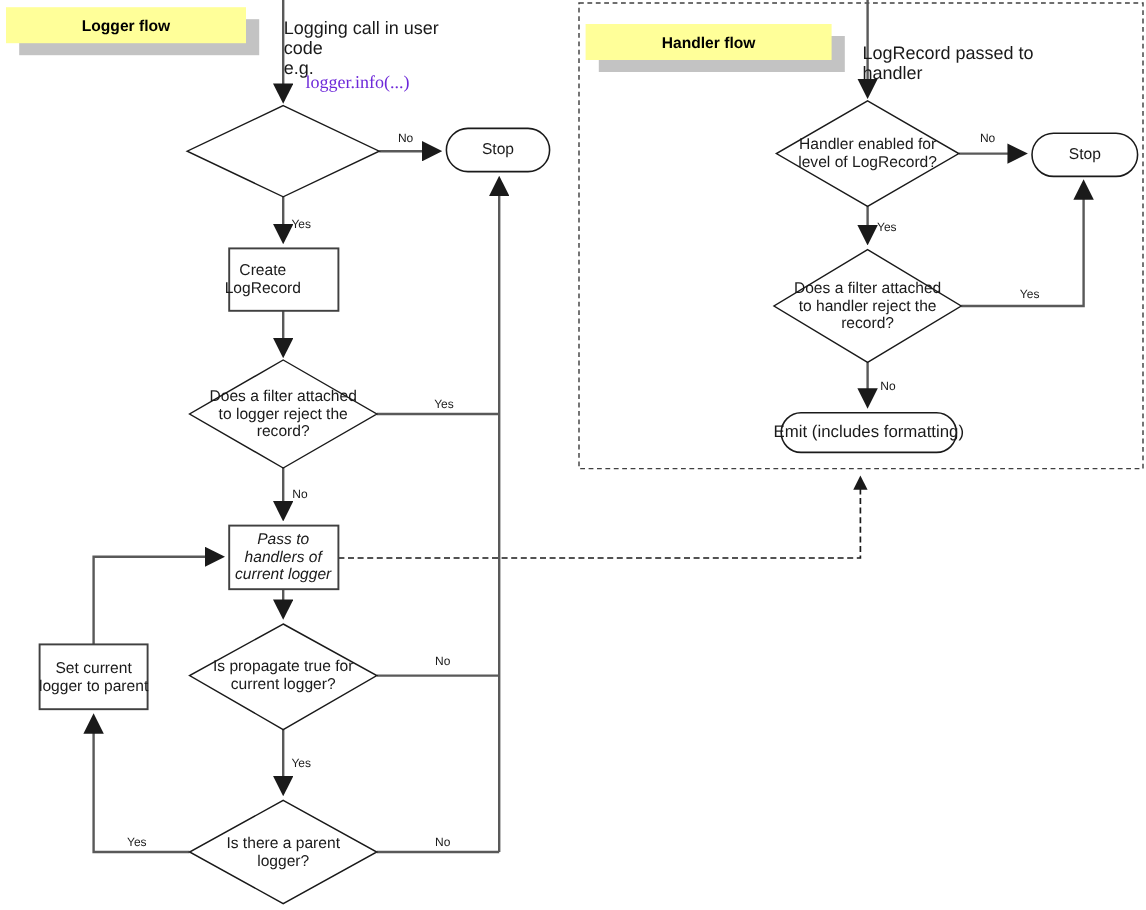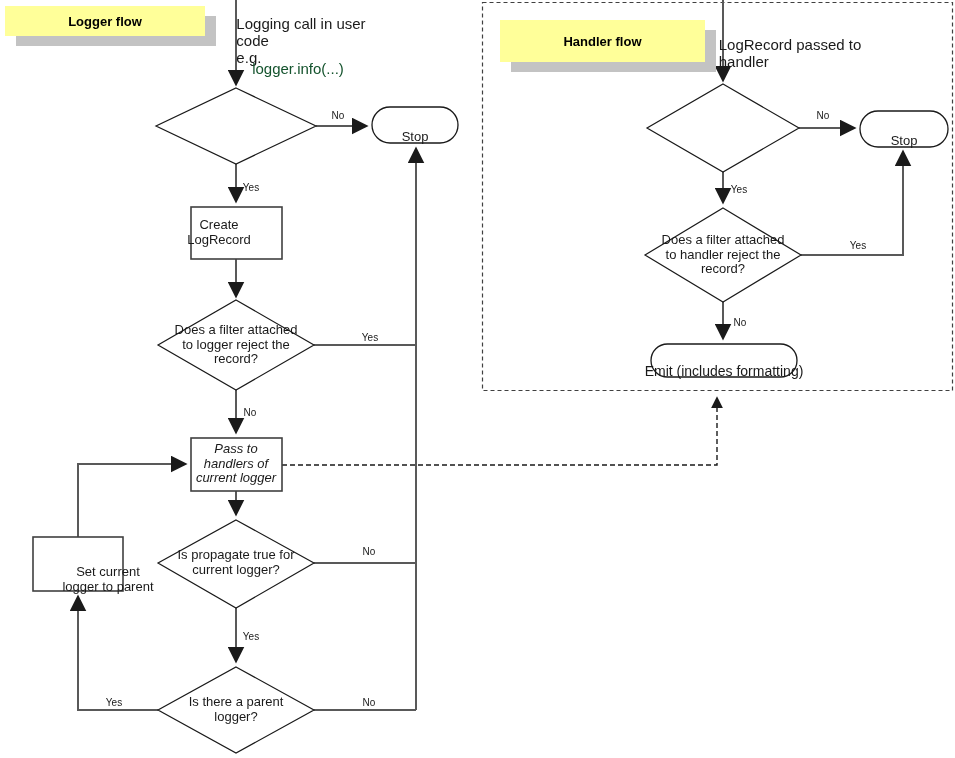--- a/index.html
+++ b/index.html
@@ -12,23 +12,23 @@
     position:absolute; background:#ffff99; box-shadow:11px 10px 0 #c3c3c3;
     display:flex; align-items:center; justify-content:center;
     font-weight:bold; font-size:13px; color:#000;
   }
   .c {
     position:absolute; transform:translate(-50%,-50%);
     text-align:center; white-space:pre-line; font-size:13px; line-height:1.12;
   }
   .tx { position:absolute; transform:translateX(-50%); text-align:left;
         font-size:15px; line-height:1.12; white-space:pre-line; }
-  .code { font-family:Liberation Sans, sans-serif; color:#14532d; white-space:nowrap; }
+  .code { font-family:Liberation Serif, serif; color:#6d28d9; white-space:nowrap; }
   .edge-lbl { font-size:10px; }
-  .nowrap { white-space:nowrap;margin-top:12px; }
+  .nowrap { white-space:nowrap; }
 </style>
 </head>
 <body>
 
 <div id="stage">
 
   <svg id="wires" width="955" height="758" viewBox="0 0 955 758">
     <defs>
       <marker id="ah" viewBox="0 0 10 10" refX="8.5" refY="5" markerWidth="8.5" markerHeight="8.5" orient="auto-start-reverse">
         <path d="M0,0 L10,5 L0,10 z" fill="#1a1a1a"></path>
@@ -67,54 +67,56 @@
     <polygon points="236,667 314,710 236,753 158,710" fill="#ffffff" stroke="#1a1a1a" stroke-width="1.2"></polygon>
     <rect x="33" y="537" width="90" height="54" fill="#ffffff" stroke="#404040" stroke-width="1.6"></rect>
 
     <polygon points="723,84 799,128 723,172 647,128" fill="#ffffff" stroke="#1a1a1a" stroke-width="1.2"></polygon>
     <rect x="860" y="111" width="88" height="36" rx="18" fill="#ffffff" stroke="#1a1a1a" stroke-width="1.3"></rect>
     <polygon points="723,208 801,255 723,302 645,255" fill="#ffffff" stroke="#1a1a1a" stroke-width="1.2"></polygon>
     <rect x="651" y="344" width="146" height="33" rx="16.5" fill="#ffffff" stroke="#1a1a1a" stroke-width="1.3"></rect>
   </svg>
 
   <div class="banner" style="left:5px; top:6px; width:200px; height:30px;">Logger flow</div>
-  <div class="banner" style="left:488px; top:20px; width:205px; height:42px;margin-left:12px;">Handler flow</div>
+  <div class="banner" style="left:488px; top:20px; width:205px; height:30px;">Handler flow</div>
 
   <div class="tx" style="left:301px; top:16px;">Logging call in user
 code
 e.g.</div>
   <div class="tx code" style="left:298px; top:61px;">logger.info(...)</div>
 
   <div class="c nowrap" style="left:415px; top:125px;">Stop</div>
   <div class="c" style="left:219px; top:233px;">Create
 LogRecord</div>
   <div class="c" style="left:236px; top:345px;">Does a filter attached
 to logger reject the
 record?</div>
   <div class="c" style="left:236px; top:464px;font-style:italic;">Pass to
 handlers of
 current logger</div>
   <div class="c" style="left:236px; top:563px;">Is propagate true for
 current logger?</div>
   <div class="c" style="left:236px; top:710px;">Is there a parent
 logger?</div>
-  <div class="c" style="left:78px; top:580px;margin-left:30px;">Set current
+  <div class="c" style="left:78px; top:564px;">Set current
 logger to parent</div>
 
   <div class="c edge-lbl" style="left:338px; top:116px;">No</div>
   <div class="c edge-lbl" style="left:251px; top:188px;">Yes</div>
   <div class="c edge-lbl" style="left:370px; top:338px;">Yes</div>
   <div class="c edge-lbl" style="left:250px; top:413px;">No</div>
   <div class="c edge-lbl" style="left:369px; top:552px;">No</div>
   <div class="c edge-lbl" style="left:251px; top:637px;">Yes</div>
   <div class="c edge-lbl" style="left:114px; top:703px;">Yes</div>
   <div class="c edge-lbl" style="left:369px; top:703px;">No</div>
 
   <div class="tx" style="left:790px; top:37px;">LogRecord passed to
 handler</div>
+  <div class="c" style="left:723px; top:128px;">Handler enabled for
+level of LogRecord?</div>
   <div class="c nowrap" style="left:904px; top:129px;">Stop</div>
   <div class="c" style="left:723px; top:255px;">Does a filter attached
 to handler reject the
 record?</div>
   <div class="c nowrap" style="left:724px; top:360px; font-size:14px;">Emit (includes formatting)</div>
 
   <div class="c edge-lbl" style="left:823px; top:116px;">No</div>
   <div class="c edge-lbl" style="left:739px; top:190px;">Yes</div>
   <div class="c edge-lbl" style="left:858px; top:246px;">Yes</div>
   <div class="c edge-lbl" style="left:740px; top:323px;">No</div>

